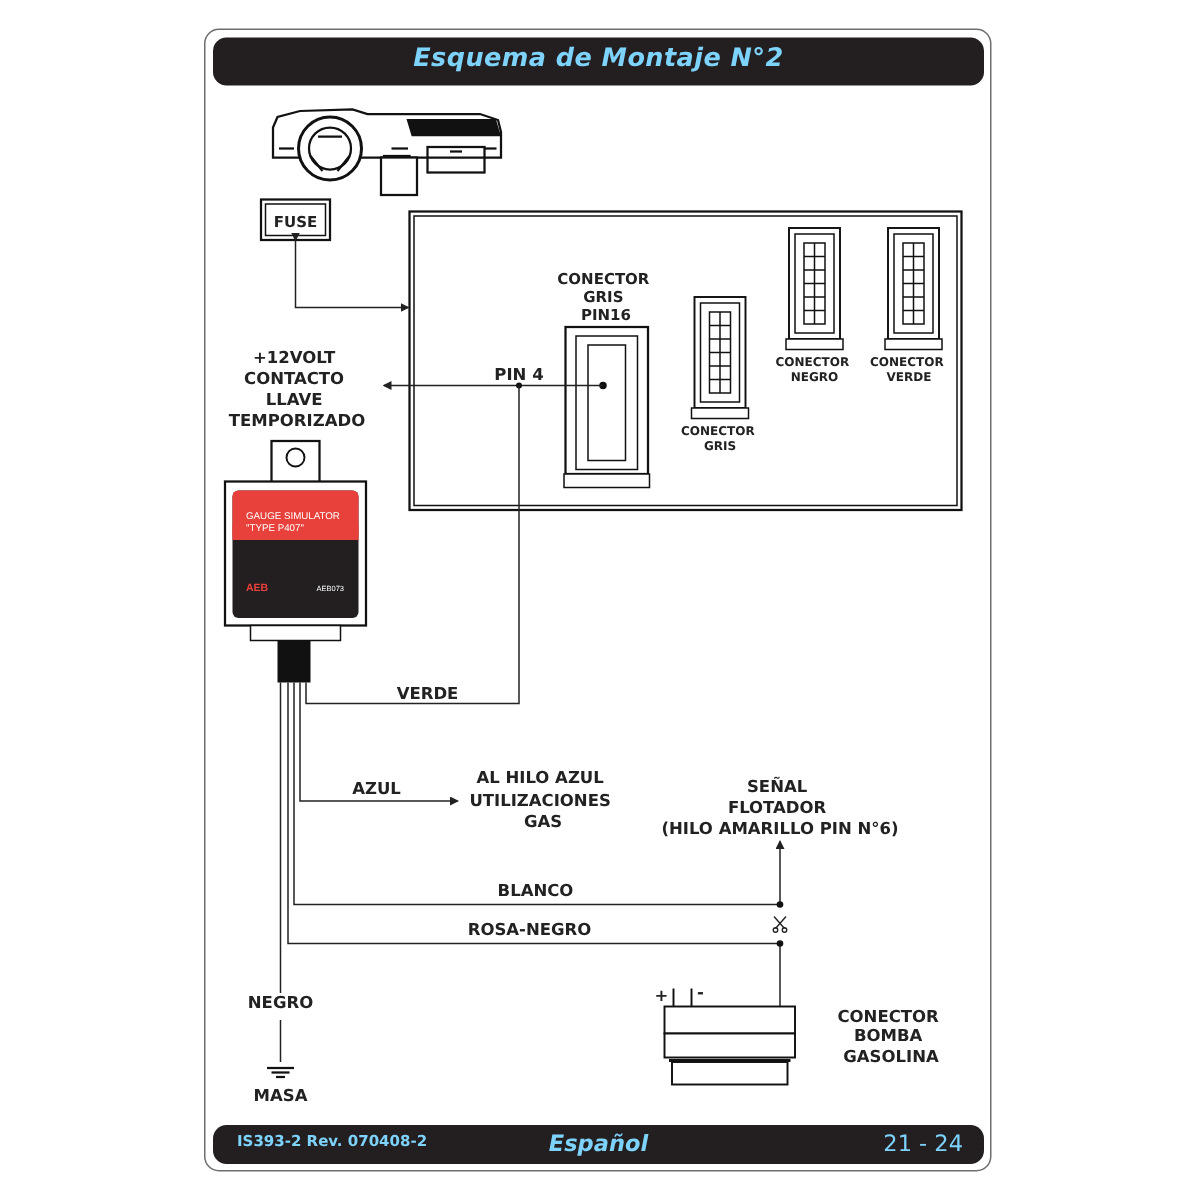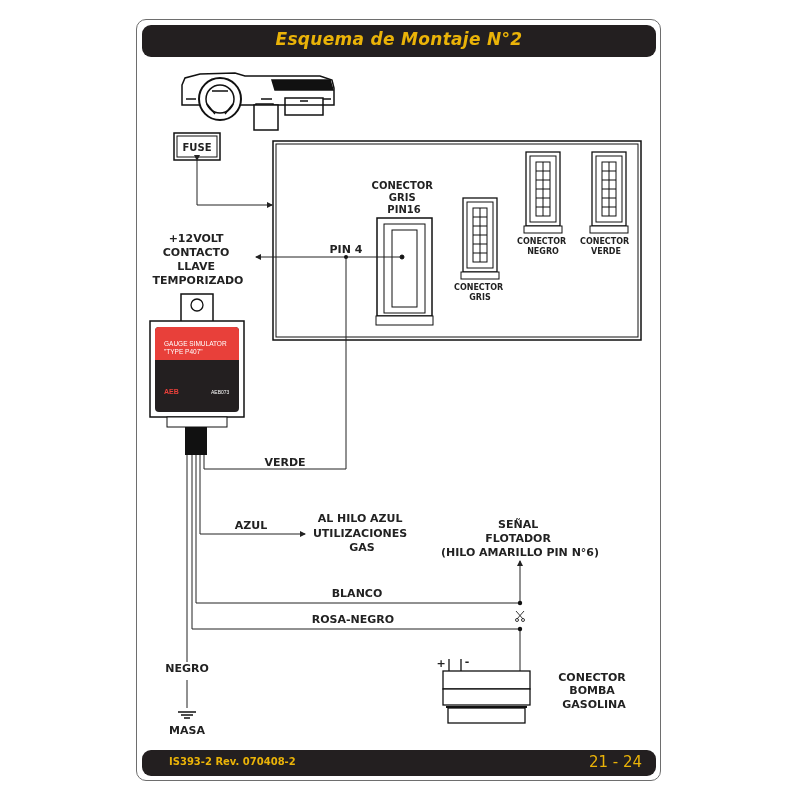--- a/index.html
+++ b/index.html
@@ -1,25 +1,25 @@
 <!DOCTYPE html>
 <html><head>
 <meta charset="utf-8">
 <style>
   html, body { margin: 0; padding: 0; background: #ffffff; }
   body { width: 800px; height: 800px; position: relative; overflow: hidden;
          font-family: "DejaVu Sans", sans-serif; }
   .page { position: absolute; left: 136px; top: 19px; width: 525px; height: 762px;
           border: 1.5px solid #6e6e6e; border-radius: 10px; box-sizing: border-box; }
-  .bar { position: absolute; background: #231f20; color: #eab308; border-radius: 9px; }
+  .bar { position: absolute; background: #231f20; color: #7dd3fc; border-radius: 9px; }
   .header-bar { left: 142px; top: 25px; width: 514px; height: 32px; }
   .header-title { position: absolute; left: 0; right: 0; top: 4px; text-align: center;
                   font-weight: bold; font-style: italic; font-size: 17px; letter-spacing: 0.3px; }
   .footer-bar { left: 142px; top: 750px; width: 514px; height: 26px; }
-  .footer-code { position: absolute; left: 16px; top: 6px; font-weight: bold; font-size: 10px; margin-left: 11px; }
+  .footer-code { position: absolute; left: 16px; top: 6px; font-weight: bold; font-size: 10px; }
   .footer-lang { position: absolute; left: 0; right: 0; top: 3px; text-align: center;
                  font-weight: bold; font-style: italic; font-size: 15px; }
   .footer-pages { position: absolute; right: 14px; top: 3px; font-weight: normal; font-size: 15px; }
   svg.diagram { position: absolute; left: 0; top: 0; }
   .lbl { font-family: "DejaVu Sans", sans-serif; font-weight: bold; fill: #222; }
 </style>
 </head>
 <body>
 
 <div class="page"></div>
@@ -192,14 +192,15 @@
   <g stroke="#111" stroke-width="1.5">
     <line x1="178" y1="712" x2="196" y2="712"></line>
     <line x1="181" y1="715" x2="193" y2="715"></line>
     <line x1="184" y1="718" x2="190" y2="718"></line>
   </g>
   <text class="lbl" x="187" y="734" font-size="11" text-anchor="middle">MASA</text>
 </svg>
 
 <div class="bar footer-bar">
   <div class="footer-code">IS393-2 Rev. 070408-2</div>
+  <div class="footer-lang">Español</div>
   <div class="footer-pages">21 - 24</div>
 </div>
 
 </body></html>

